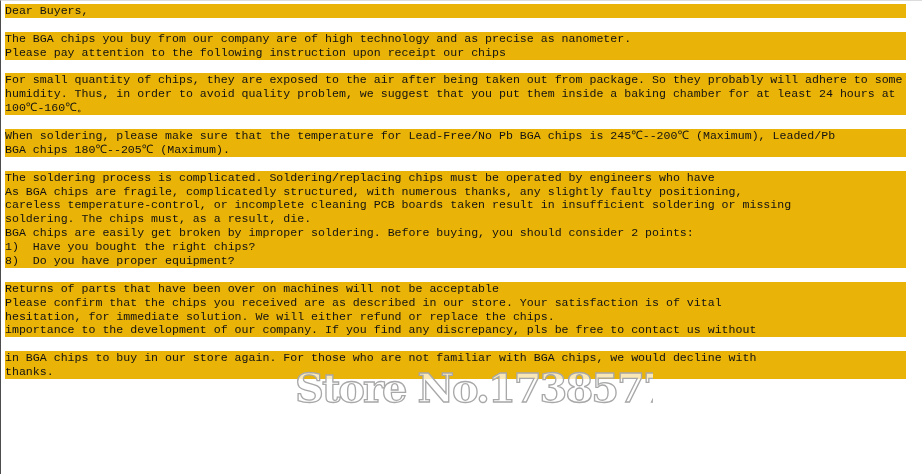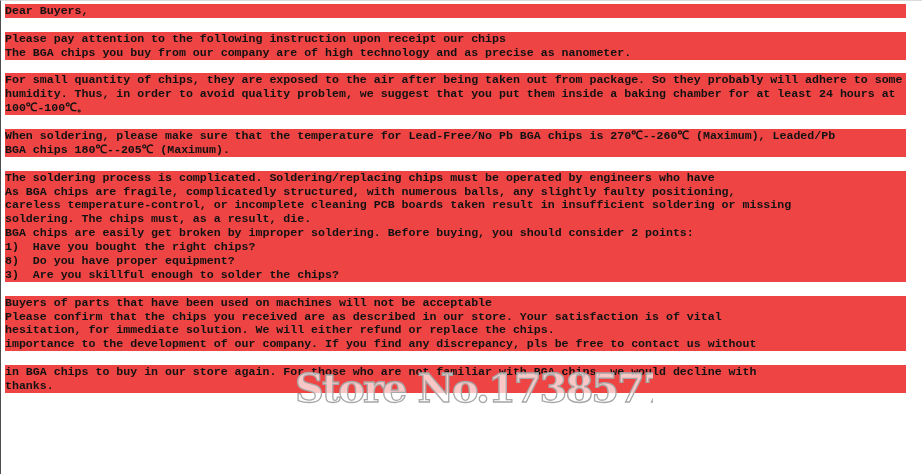--- a/index.html
+++ b/index.html
@@ -28,58 +28,56 @@
     padding: 3px 0 0 4px;
     width: 918px;
   }
   .line {
     white-space: pre;
     height: 13.9px;
     width: 901px;
     overflow: visible;
   }
   .line:not(:empty) {
-    background: #ef4444;
-    font-weight: bold;
+    background: #eab308;
   }
   .watermark {
     position: absolute;
     left: 292px;
     top: 364px;
     pointer-events: none;
   }
 </style>
 </head>
 <body>
 
 <div class="page">
 
   <div class="text-content">
       <div class="line">Dear Buyers,</div>
       <div class="line"></div>
+      <div class="line">The BGA chips you buy from our company are of high technology and as precise as nanometer.</div>
       <div class="line">Please pay attention to the following instruction upon receipt our chips</div>
-      <div class="line">The BGA chips you buy from our company are of high technology and as precise as nanometer.</div>
       <div class="line"></div>
       <div class="line">For small quantity of chips, they are exposed to the air after being taken out from package. So they probably will adhere to some</div>
       <div class="line">humidity. Thus, in order to avoid quality problem, we suggest that you put them inside a baking chamber for at least 24 hours at</div>
-      <div class="line">100℃-100℃。</div>
+      <div class="line">100℃-160℃。</div>
       <div class="line"></div>
-      <div class="line">When soldering, please make sure that the temperature for Lead-Free/No Pb BGA chips is 270℃--260℃ (Maximum), Leaded/Pb</div>
+      <div class="line">When soldering, please make sure that the temperature for Lead-Free/No Pb BGA chips is 245℃--200℃ (Maximum), Leaded/Pb</div>
       <div class="line">BGA chips 180℃--205℃ (Maximum).</div>
       <div class="line"></div>
       <div class="line">The soldering process is complicated. Soldering/replacing chips must be operated by engineers who have</div>
-      <div class="line">As BGA chips are fragile, complicatedly structured, with numerous balls, any slightly faulty positioning,</div>
+      <div class="line">As BGA chips are fragile, complicatedly structured, with numerous thanks, any slightly faulty positioning,</div>
       <div class="line">careless temperature-control, or incomplete cleaning PCB boards taken result in insufficient soldering or missing</div>
       <div class="line">soldering. The chips must, as a result, die.</div>
       <div class="line">BGA chips are easily get broken by improper soldering. Before buying, you should consider 2 points:</div>
       <div class="line">1)  Have you bought the right chips?</div>
       <div class="line">8)  Do you have proper equipment?</div>
-      <div class="line">3)  Are you skillful enough to solder the chips?</div>
       <div class="line"></div>
-      <div class="line">Buyers of parts that have been used on machines will not be acceptable</div>
+      <div class="line">Returns of parts that have been over on machines will not be acceptable</div>
       <div class="line">Please confirm that the chips you received are as described in our store. Your satisfaction is of vital</div>
       <div class="line">hesitation, for immediate solution. We will either refund or replace the chips.</div>
       <div class="line">importance to the development of our company. If you find any discrepancy, pls be free to contact us without</div>
       <div class="line"></div>
       <div class="line">in BGA chips to buy in our store again. For those who are not familiar with BGA chips, we would decline with</div>
       <div class="line">thanks.</div>
     </div>
 
   <svg class="watermark" width="360" height="50" viewBox="0 0 360 50">
     <text x="2" y="37" font-family="DejaVu Serif, Liberation Serif, serif" font-weight="bold" font-size="40" letter-spacing="-2" fill="rgba(255,255,255,0.70)" stroke="#a8a8a8" stroke-width="1.3">Store No.1738577</text>

